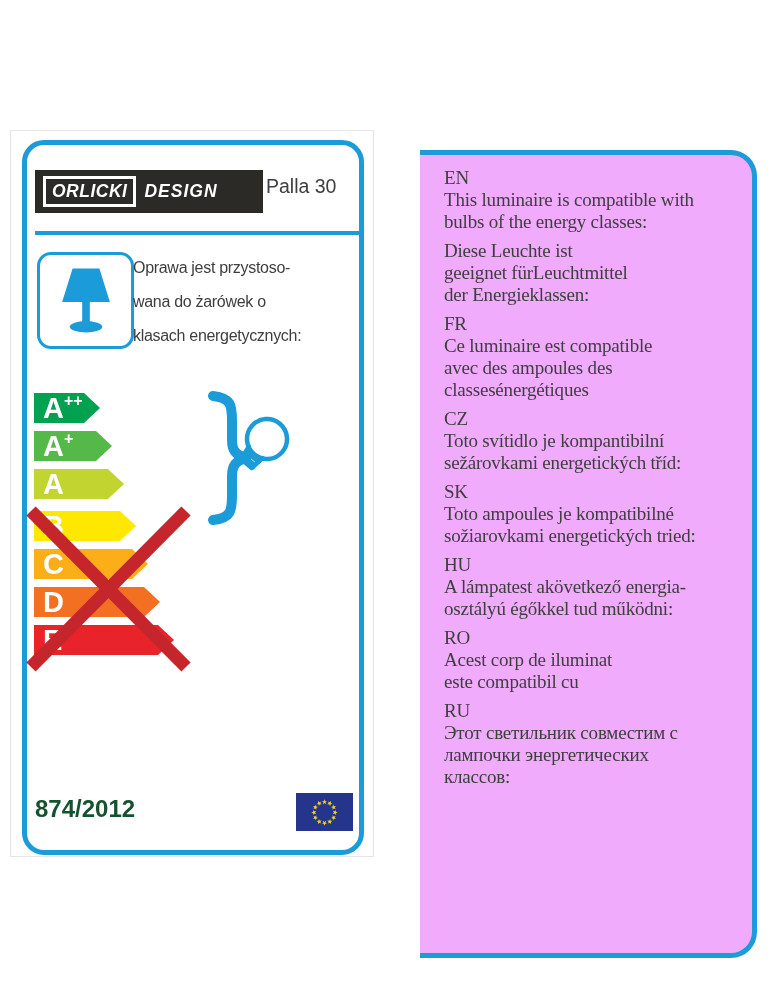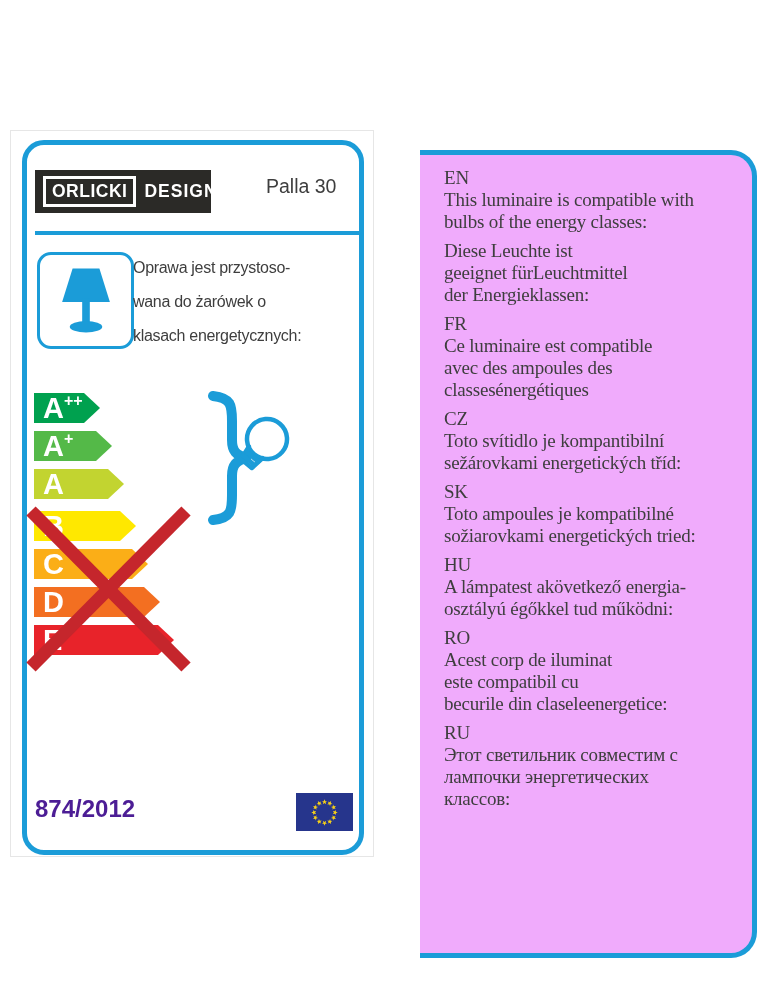--- a/index.html
+++ b/index.html
@@ -12,23 +12,23 @@
     position:absolute;left:10px;top:130px;width:364px;height:727px;
     border:1px solid #e6e6e6;box-sizing:border-box;background:#fff;
   }
   
   .left-panel{
     position:absolute;left:22px;top:140px;width:342px;height:715px;
     border:5px solid var(--accent);border-radius:22px;background:#fff;
     box-sizing:border-box;
   }
   .logo{
-    position:absolute;left:8px;top:25px;width:176px;height:43px;
+    position:absolute;left:8px;top:25px;width:228px;height:43px;
     background:var(--logo_bg);display:flex;align-items:center;gap:8px;
-    padding:5px 8px;box-sizing:border-box;
+    padding:5px 8px;box-sizing:border-box;font-style:italic;
   }
   .logo .orlicki{
     color:#fff;font-weight:bold;font-size:17.5px;letter-spacing:.5px;
     border:3px solid #fff;padding:2px 6px;white-space:nowrap;
   }
   .logo .design{color:#fff;font-weight:bold;font-size:17.5px;letter-spacing:1px;white-space:nowrap;}
   .model{position:absolute;left:228px;top:30px;font-size:19.5px;color:var(--text);white-space:nowrap;margin-left:11px;}
   .divider{position:absolute;left:8px;top:86px;width:324px;height:4px;background:var(--accent);}
   .lamp-box{
     position:absolute;left:10px;top:107px;width:97px;height:97px;box-sizing:border-box;
@@ -53,21 +53,21 @@
   .arrow b{font-size:29px;color:#fff;padding-left:9px;font-weight:bold;line-height:30px;}
   .arrow sup{font-size:16px;color:#fff;font-weight:bold;position:relative;top:-7px;}
   .brace-svg{position:absolute;left:178px;top:246px;}
   .bulb-svg{position:absolute;left:208px;top:262px;}
   .cross-svg{position:absolute;left:-4px;top:358px;}
   .accent-fill{fill:var(--accent);}
   .accent-stroke{stroke:var(--accent);fill:none;}
   .cross-line{stroke:var(--cross);}
   .flag-bg{fill:var(--flag_bg);}
   .flag-star{fill:var(--flag_star);}
-  .regulation{position:absolute;left:8px;top:650px;font-size:24px;font-weight:bold;color:#4c1d95;white-space:nowrap;}
+  .regulation{position:absolute;left:8px;top:650px;font-size:24px;font-weight:bold;color:#14532d;white-space:nowrap;}
   .eu-flag{position:absolute;left:269px;top:648px;}
   
   .right-panel{
     position:absolute;left:420px;top:150px;width:337px;height:808px;box-sizing:border-box;
     border:5px solid var(--accent);border-left:none;border-radius:0 26px 26px 0;
     background:#f0abfc;padding:12px 5px 0 24px;font-size:19px;line-height:22px;
     color:var(--text);letter-spacing:-0.2px;overflow:hidden;font-family:Liberation Serif, serif;
   }
   .sec{margin-bottom:7px;}
   .lang{white-space:nowrap;}
@@ -209,21 +209,20 @@
   <div class="sec">
     <div class="lang">HU</div>
     <div class="ln">A lámpatest akövetkező energia-</div>
     <div class="ln">osztályú égőkkel tud működni:</div>
   </div>
 
   <div class="sec">
     <div class="lang">RO</div>
     <div class="ln">Acest corp de iluminat</div>
     <div class="ln">este compatibil cu</div>
-    <div class="ln">becurile din claseleenergetice:</div>
   </div>
 
   <div class="sec">
     <div class="lang">RU</div>
     <div class="ln">Этот светильник совместим с</div>
     <div class="ln">лампочки энергетических</div>
     <div class="ln">классов:</div>
   </div>
 
 </div>

